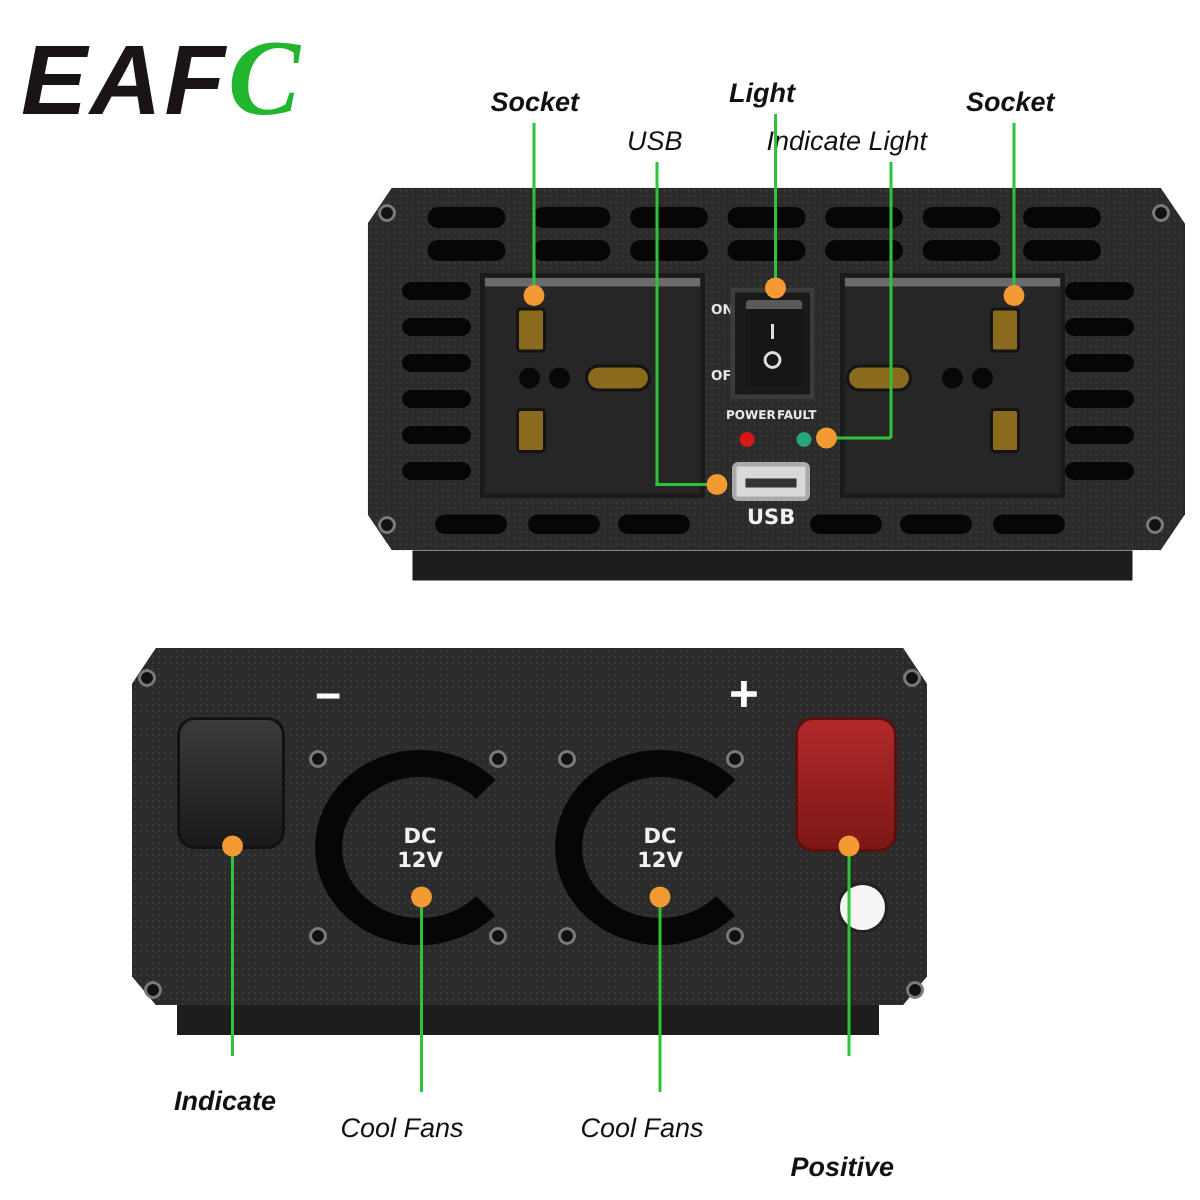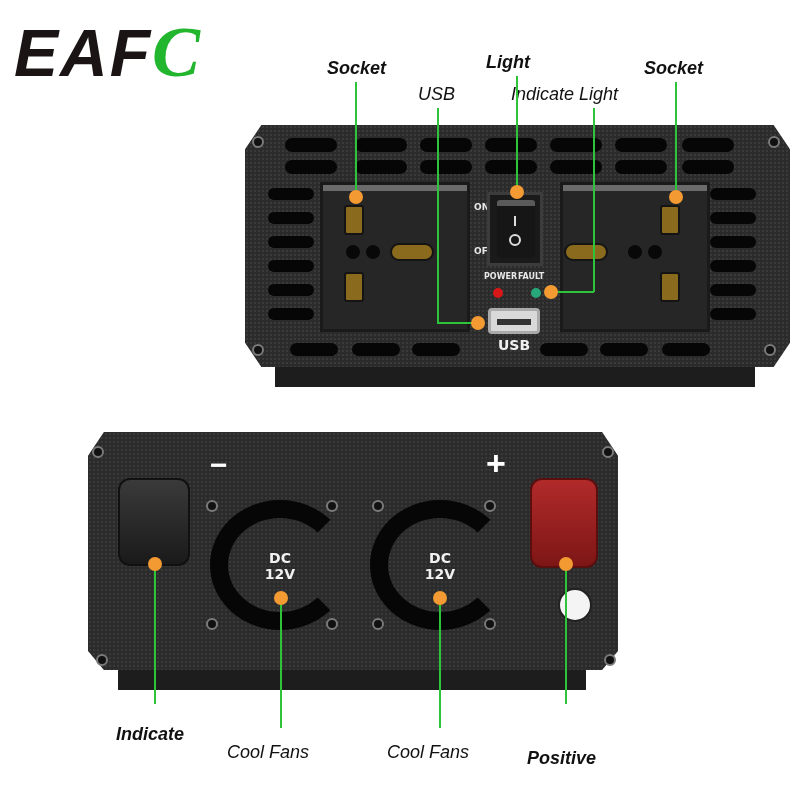--- a/index.html
+++ b/index.html
@@ -192,13 +192,13 @@
 <div class="line" style="left:280px;top:598px;width:2px;height:130px"></div>
 <div class="dot" style="left:281px;top:598px"></div>
 <div class="line" style="left:439px;top:598px;width:2px;height:130px"></div>
 <div class="dot" style="left:440px;top:598px"></div>
 <div class="line" style="left:565px;top:564px;width:2px;height:140px"></div>
 <div class="dot" style="left:566px;top:564px"></div>
 
 <div class="label bold" style="left:116px;top:724px">Indicate</div>
 <div class="label light" style="left:227px;top:742px">Cool Fans</div>
 <div class="label light" style="left:387px;top:742px">Cool Fans</div>
-<div class="label bold" style="left:527px;top:748px">Positive</div>
+<div class="label bold" style="left:527px;top:768px">Positive</div>
 
 </body></html>

